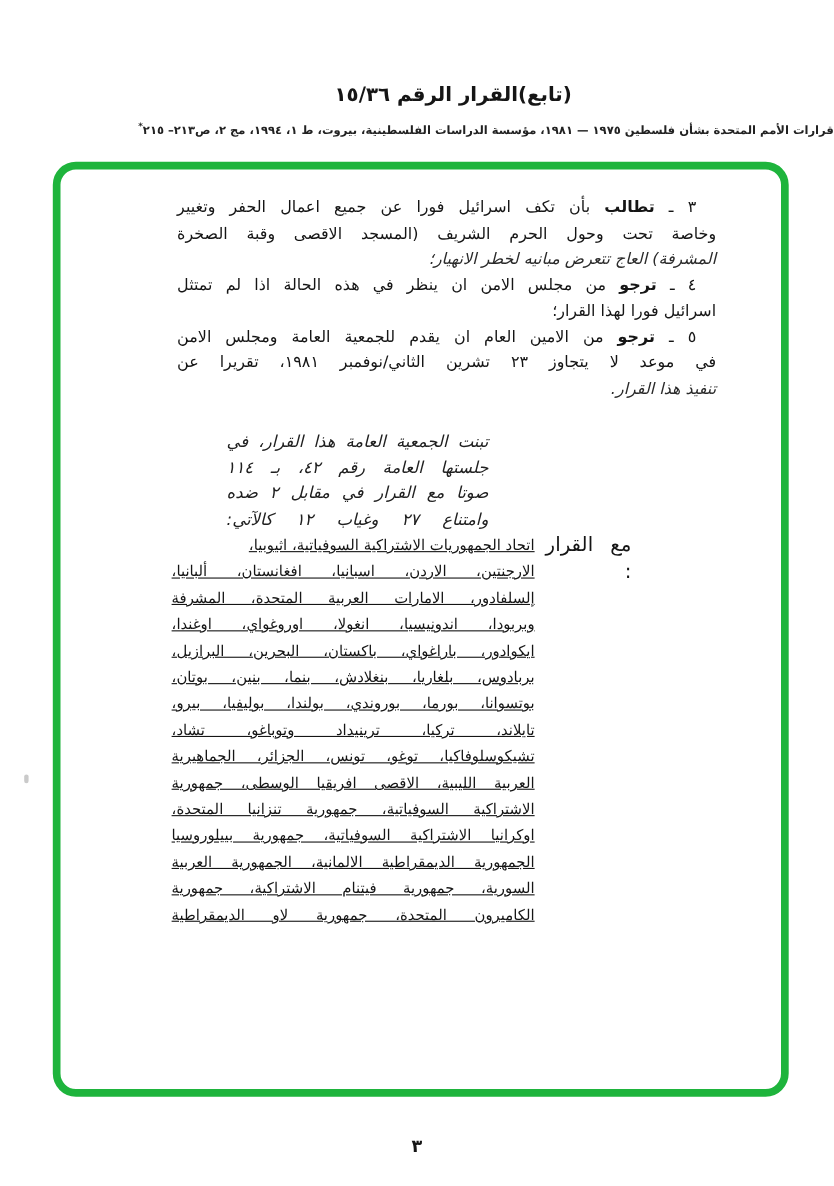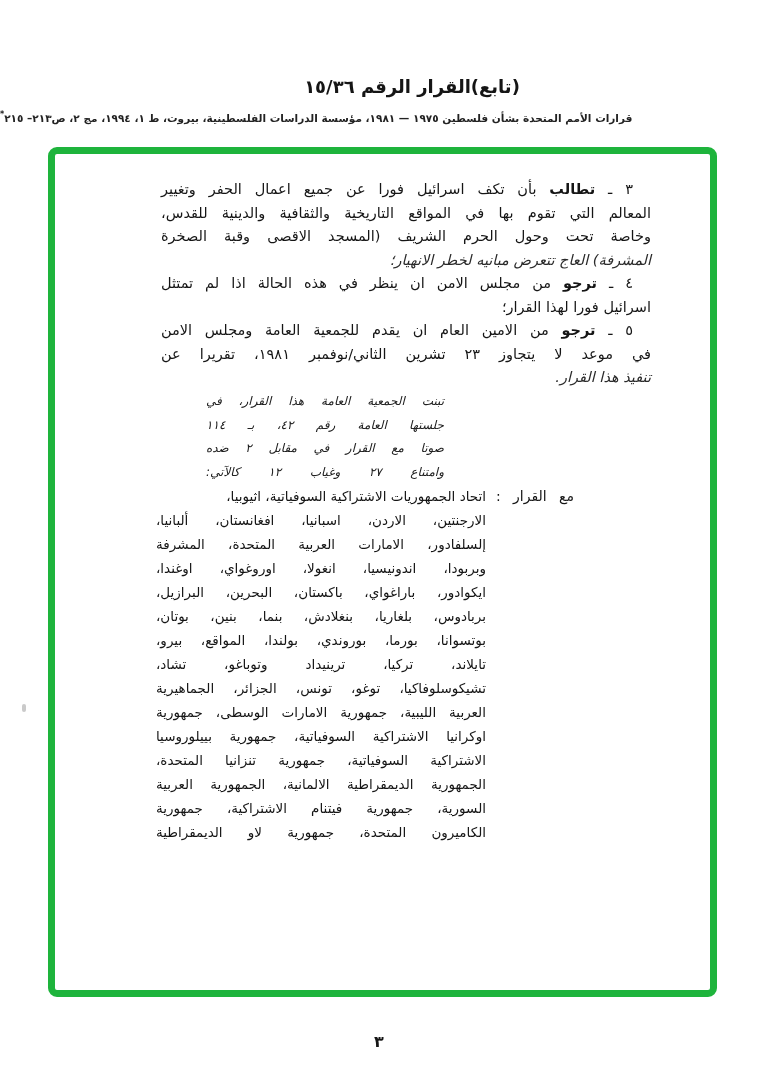--- a/index.html
+++ b/index.html
@@ -5,73 +5,72 @@
   html,body{margin:0;padding:0;background:#ffffff;}
   .sheet{
     position:relative;width:758px;height:1078px;background:#ffffff;overflow:hidden;
     font-family:"DejaVu Sans",sans-serif;color:#151515;
   }
   .title{
     position:absolute;top:76px;left:0;width:758px;text-align:center;direction:rtl;
     font-size:18px;font-weight:bold;letter-spacing:.5px;transform:translateX(33px);
   }
   .subtitle{
-    position:absolute;top:110px;left:0;width:758px;text-align:left;direction:rtl;
+    position:absolute;top:110px;left:0;width:758px;text-align:right;direction:rtl;
     font-size:10.5px;font-weight:bold;color:#222;
   }
   .subtitle sup{font-size:8px;}
   .green-box{
     position:absolute;left:48px;top:147px;width:669px;height:850px;box-sizing:border-box;
     border:7px solid #1eb43c;border-radius:9px;direction:rtl;
   }
   .paras{
     position:absolute;top:24px;right:59px;width:490px;
     font-size:14.5px;line-height:23.5px;
   }
   .tline{text-align:justify;text-align-last:justify;white-space:normal;}
   .tline.end{text-align-last:right;}
   .tline.indent{padding-right:18px;}
   .bold{font-weight:bold;}
   .italic{font-style:italic;color:#2a2a2a;}
   .adoption{
     position:absolute;top:236px;right:266px;width:238px;
-    font-size:12px;line-height:23.5px;font-style:italic;color:#202020;
+    font-size:15px;line-height:23.5px;font-style:italic;color:#202020;
   }
   .vote{
     position:absolute;top:330px;right:136px;width:418px;
     display:flex;gap:10px;align-items:flex-start;
   }
   .vote-label{
-    width:78px;flex:0 0 78px;font-size:14px;line-height:24px;
+    width:78px;flex:0 0 78px;font-size:18px;line-height:24px;
     text-align:justify;text-align-last:justify;
   }
-  .vote-list{flex:1;font-size:13.5px;line-height:24px;}
+  .vote-list{flex:1;font-size:13.5px;line-height:24px;text-decoration:underline;}
   .page-number{
     position:absolute;top:1032px;left:0;width:758px;text-align:center;
     font-size:16px;font-weight:bold;
   }
   .speck{
     position:absolute;left:22px;top:704px;width:4px;height:8px;
     background:#8a8a8a;opacity:.45;border-radius:2px;
   }
 </style>
 </head>
 <body>
 
 <div class="sheet">
 
   <div class="title">(تابع)القرار الرقم ١٥/٣٦</div>
 
   <div class="subtitle"><span>قرارات الأمم المتحدة بشأن فلسطين ١٩٧٥ — ١٩٨١، مؤسسة الدراسات الفلسطينية، بيروت، ط ١، ١٩٩٤، مج ٢، ص٢١٣– ٢١٥</span><sup>*</sup></div>
 
-  <div class="green-box" style="border-color: rgb(30, 180, 60);">
+  <div class="green-box" style="border-color: rgb(30, 180, 60); border-radius: 21px;">
     <div class="paras">
         <div>
           <div class="tline indent"><span>٣ ـ </span><span class="bold">تطالب</span><span> بأن تكف اسرائيل فورا عن جميع اعمال الحفر وتغيير</span></div>
-          <div class="tline"><span>المعالم التي تقوم بها في المواقع التاريخية والثقافية والدينية للقدس،</span></div>
           <div class="tline"><span>وخاصة تحت وحول الحرم الشريف (المسجد الاقصى وقبة الصخرة</span></div>
           <div class="tline end"><span class="italic">المشرفة) العاج تتعرض مبانيه لخطر الانهيار؛</span></div>
         </div>
         <div>
           <div class="tline indent"><span>٤ ـ </span><span class="bold">ترجو</span><span> من مجلس الامن ان ينظر في هذه الحالة اذا لم تمتثل</span></div>
           <div class="tline end"><span>اسرائيل فورا لهذا القرار؛</span></div>
         </div>
         <div>
           <div class="tline indent"><span>٥ ـ </span><span class="bold">ترجو</span><span> من الامين العام ان يقدم للجمعية العامة ومجلس الامن</span></div>
           <div class="tline"><span>في موعد لا يتجاوز ٢٣ تشرين الثاني/نوفمبر ١٩٨١، تقريرا عن</span></div>
@@ -86,26 +85,26 @@
       </div>
     <div class="vote">
       <div class="vote-label">مع القرار :</div>
       <div class="vote-list">
           <div class="tline end"><span>اتحاد الجمهوريات الاشتراكية السوفياتية، اثيوبيا،</span></div>
           <div class="tline"><span>الارجنتين، الاردن، اسبانيا، افغانستان، ألبانيا،</span></div>
           <div class="tline"><span>إلسلفادور، الامارات العربية المتحدة، المشرفة</span></div>
           <div class="tline"><span>وبربودا، اندونيسيا، انغولا، اوروغواي، اوغندا،</span></div>
           <div class="tline"><span>ايكوادور، باراغواي، باكستان، البحرين، البرازيل،</span></div>
           <div class="tline"><span>بربادوس، بلغاريا، بنغلادش، بنما، بنين، بوتان،</span></div>
-          <div class="tline"><span>بوتسوانا، بورما، بوروندي، بولندا، المواقع، بيرو،</span></div>
+          <div class="tline"><span>بوتسوانا، بورما، بوروندي، بولندا، بوليفيا، بيرو،</span></div>
           <div class="tline"><span>تايلاند، تركيا، ترينيداد وتوباغو، تشاد،</span></div>
           <div class="tline"><span>تشيكوسلوفاكيا، توغو، تونس، الجزائر، الجماهيرية</span></div>
-          <div class="tline"><span>العربية الليبية، جمهورية الامارات الوسطى، جمهورية</span></div>
+          <div class="tline"><span>العربية الليبية، الاقصى افريقيا الوسطى، جمهورية</span></div>
+          <div class="tline"><span>الاشتراكية السوفياتية، جمهورية تنزانيا المتحدة،</span></div>
           <div class="tline"><span>اوكرانيا الاشتراكية السوفياتية، جمهورية بييلوروسيا</span></div>
-          <div class="tline"><span>الاشتراكية السوفياتية، جمهورية تنزانيا المتحدة،</span></div>
           <div class="tline"><span>الجمهورية الديمقراطية الالمانية، الجمهورية العربية</span></div>
           <div class="tline"><span>السورية، جمهورية فيتنام الاشتراكية، جمهورية</span></div>
           <div class="tline"><span>الكاميرون المتحدة، جمهورية لاو الديمقراطية</span></div>
         </div>
     </div>
   </div>
 
   <div class="speck"></div>
 
   <div class="page-number">٣</div>

